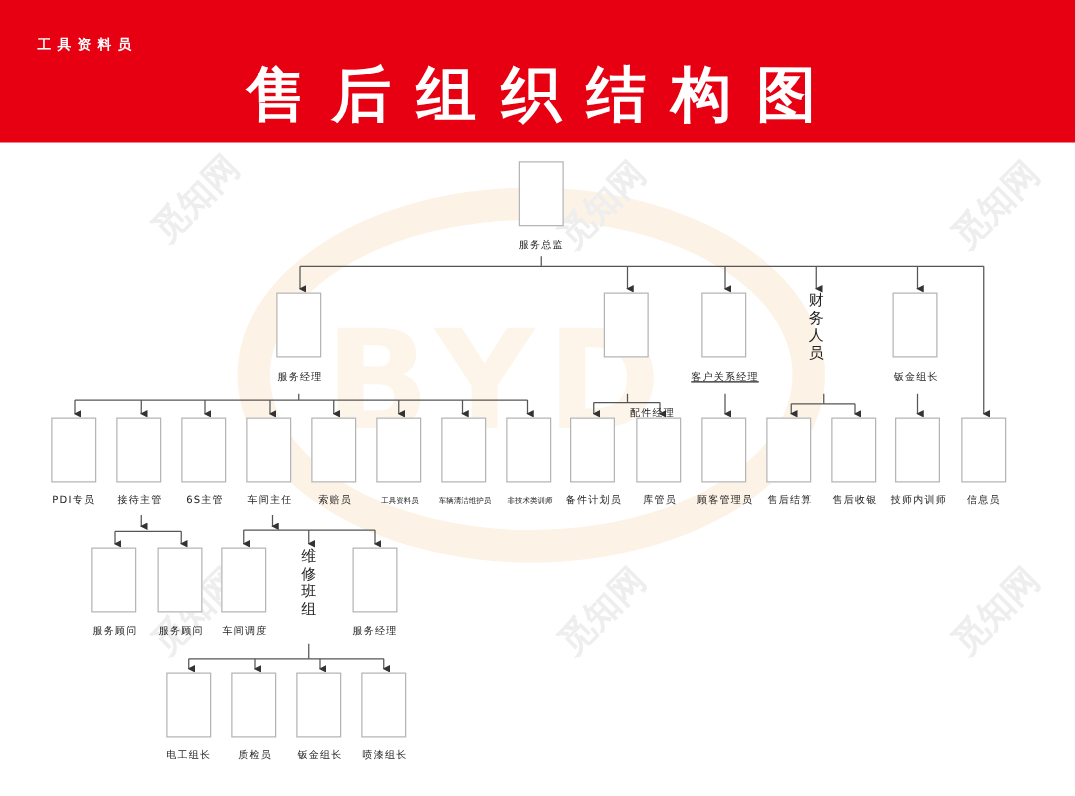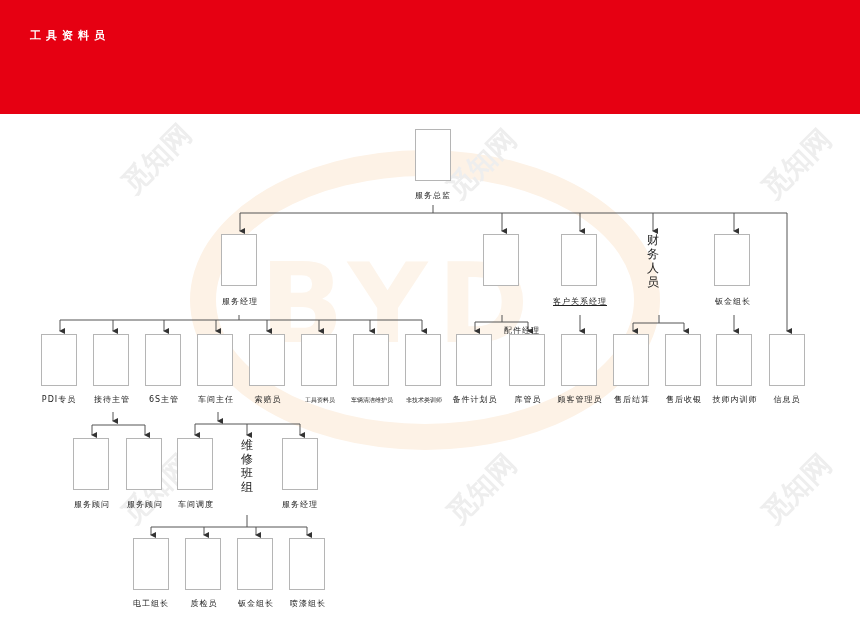--- a/index.html
+++ b/index.html
@@ -15,20 +15,21 @@
   .box { position:absolute; width:36px; height:52px; border:1px solid #b5b5b5; background:#ffffff; box-sizing:border-box; }
   .label { position:absolute; font-size:8px; color:#222; white-space:nowrap; transform:translateX(-50%); letter-spacing:1px; }
   .label.small { font-size:6px; letter-spacing:0; }
   .vlabel { position:absolute; font-size:12px; color:#222; width:14px; line-height:14px; text-align:center; transform:translateX(-50%); }
 </style>
 </head>
 <body>
 
 <div class="header">
   <div class="slogan">工具资料员</div>
+  <div class="title">售后组织结构图</div>
 </div>
 
 <div class="watermark-ellipse"></div>
 <div class="watermark-logo">BYD</div>
 <div class="wm-text" style="left:115px;top:140px;">觅知网</div>
 <div class="wm-text" style="left:440px;top:145px;">觅知网</div>
 <div class="wm-text" style="left:755px;top:145px;">觅知网</div>
 <div class="wm-text" style="left:115px;top:470px;">觅知网</div>
 <div class="wm-text" style="left:440px;top:470px;">觅知网</div>
 <div class="wm-text" style="left:755px;top:470px;">觅知网</div>

